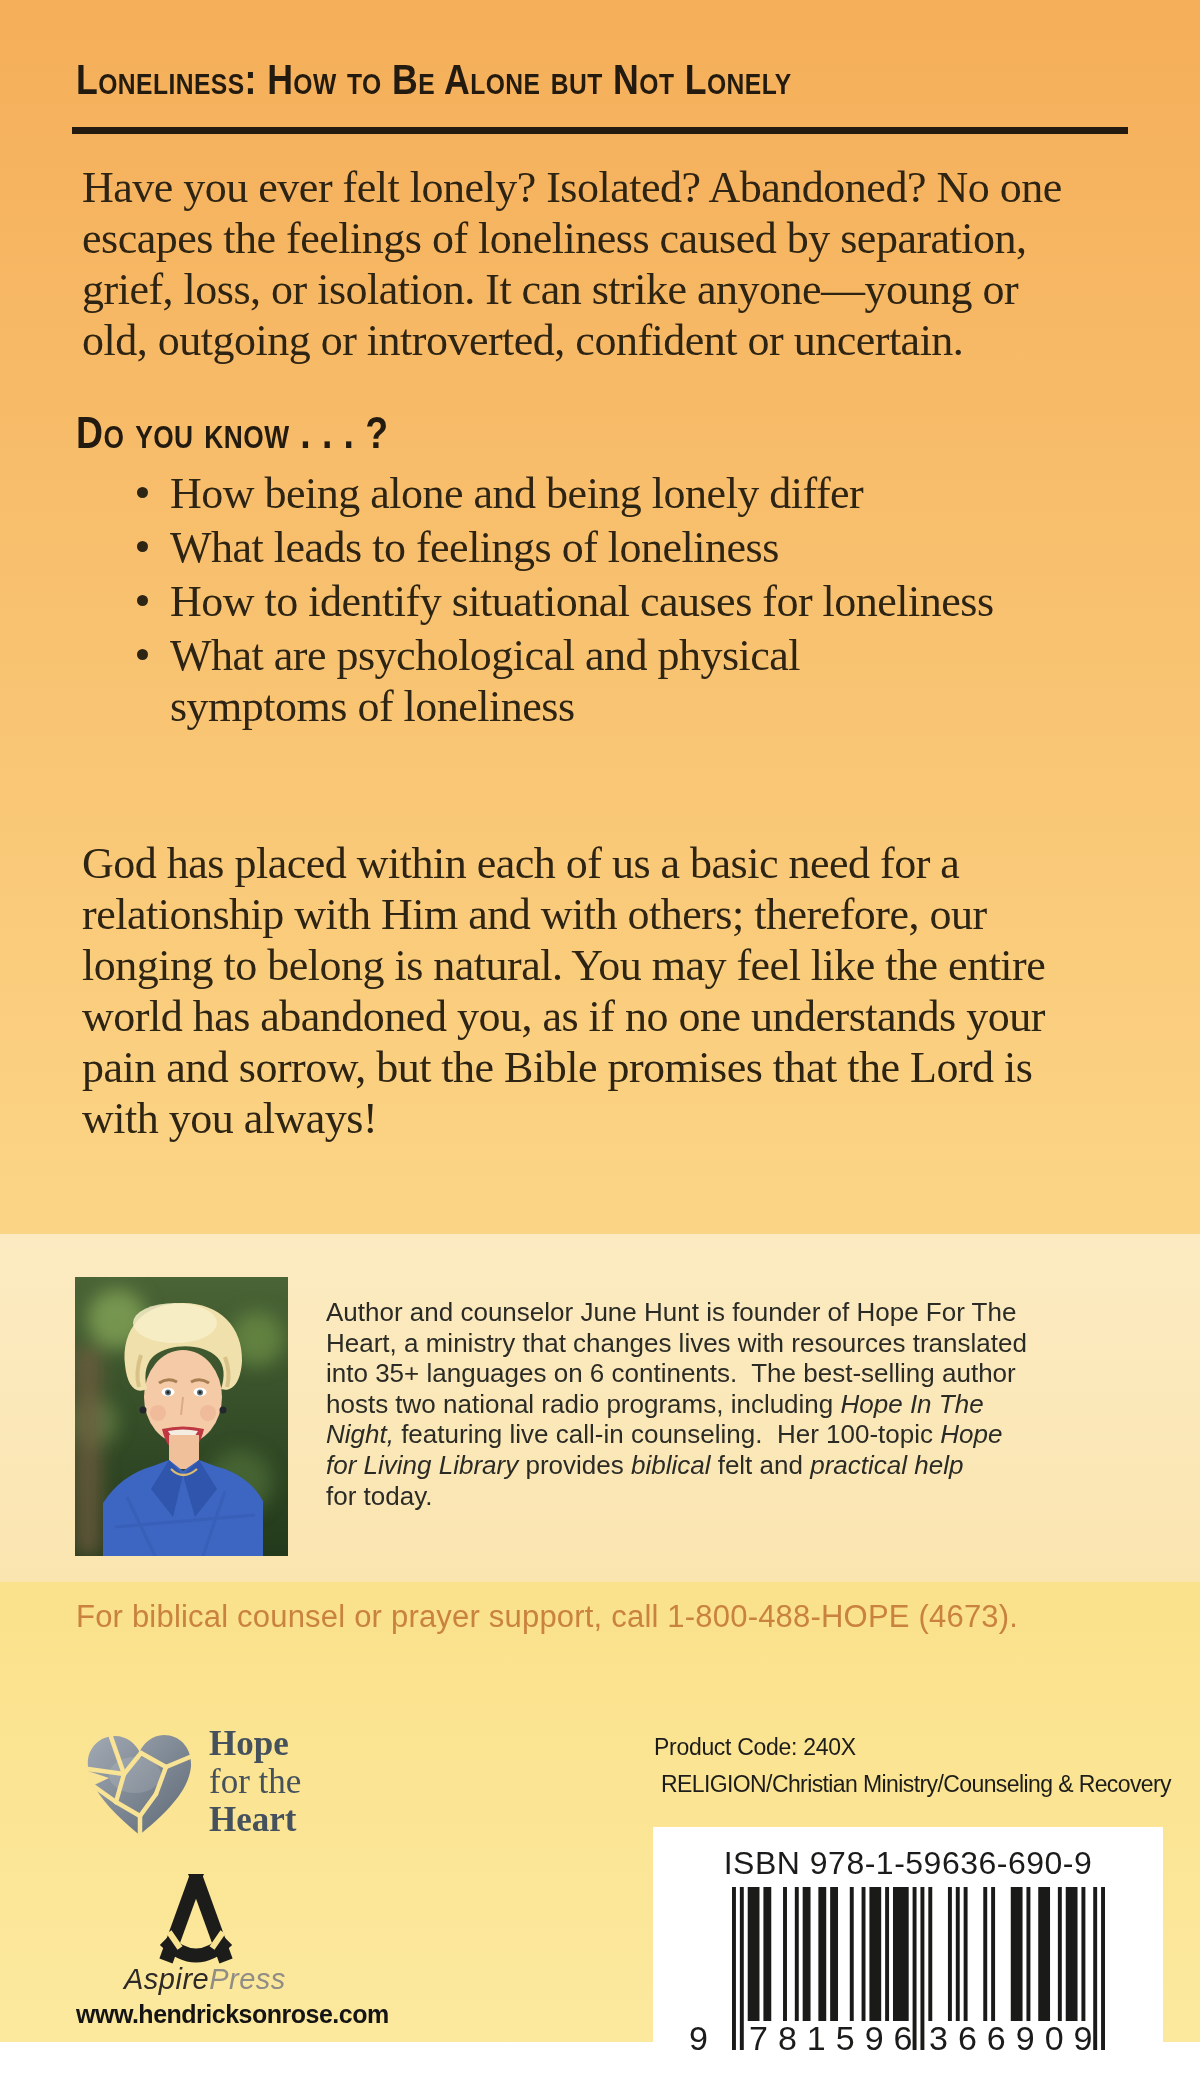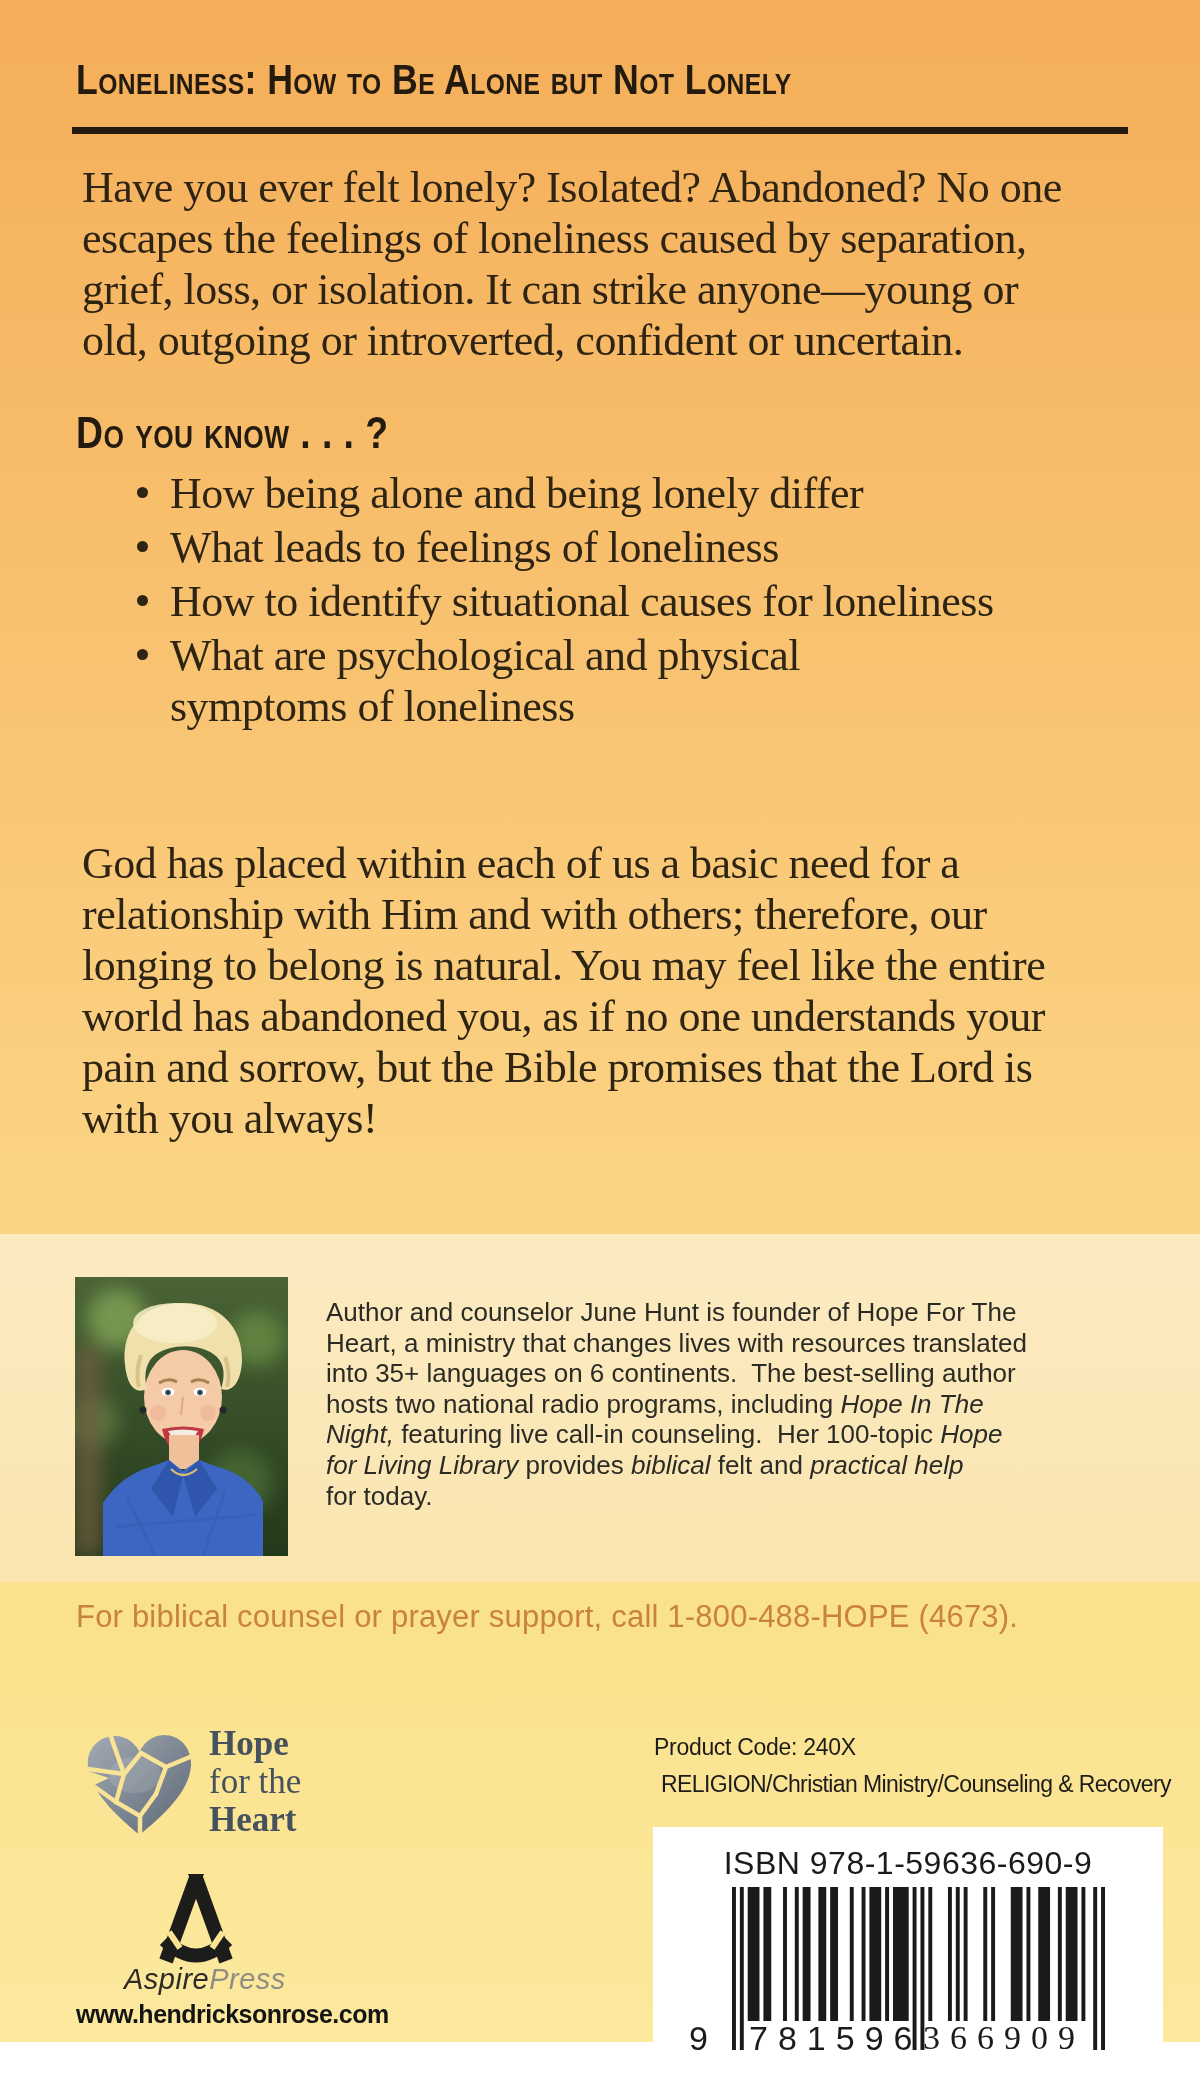--- a/index.html
+++ b/index.html
@@ -68,21 +68,21 @@
   .cat{position:absolute;left:654px;top:189px;
     font-family:"Liberation Sans",sans-serif;font-size:23px;letter-spacing:-0.6px;color:#1C1C1A;margin-left:7px;}
   .isbnbox{position:absolute;left:653px;top:245px;width:510px;height:257px;background:#ffffff;}
   .isbnlabel{position:absolute;left:0;top:18px;width:100%;text-align:center;
     font-family:"Liberation Sans",sans-serif;font-size:32px;letter-spacing:0.5px;color:#1B1B19;}
   .bars{position:absolute;left:79px;top:60px;width:373px;height:163px;}
   .bdigit{position:absolute;font-family:"Liberation Sans",sans-serif;font-size:34px;
     color:#1B1B19;top:192px;white-space:pre;}
   .d9{left:36px;}
   .dl{left:96px;letter-spacing:10px;}
-  .dr{left:270px;letter-spacing:10px;font-family:Liberation Serif, serif;}
+  .dr{left:276px;letter-spacing:10px;}
 </style>
 </head>
 <body>
 
 <div class="page">
 
   <section class="sec-top">
     <h1 class="title">Loneliness: How to Be Alone but Not Lonely</h1>
     <div class="rule"></div>
 

